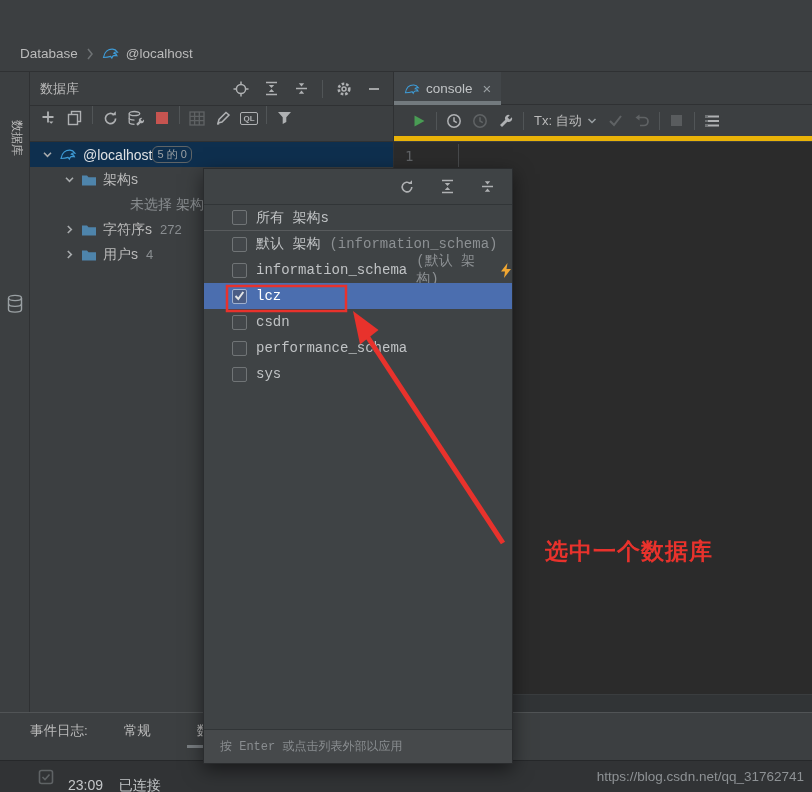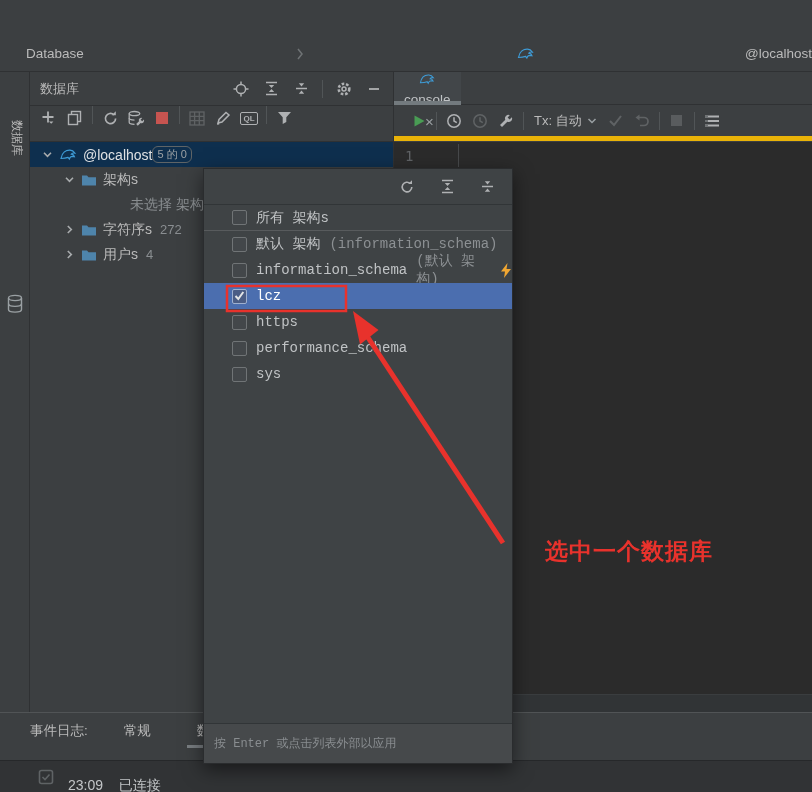--- a/index.html
+++ b/index.html
@@ -14,21 +14,21 @@
   .dg-logo{ width:20px; height:20px; margin:0 10px 0 8px; border-radius:4px;
             background:linear-gradient(135deg,#21d789,#9b4dff 55%,#ff45a4); position:relative; flex:0 0 auto;}
   .dg-logo .inner{ position:absolute; inset:2px; background:#1b1b1b; border-radius:2px;
                    color:#fff; font-size:7px; font-weight:bold; display:flex; align-items:center; justify-content:center;}
   .dg-logo .inner:after{ content:""; position:absolute; left:3px; bottom:2px; width:7px; height:1.5px; background:#fff;}
   .menu-item{ padding:0 9px; height:36px; display:flex; align-items:center; color:#bbbbbb; cursor:default;}
   .menu-right{ margin-left:auto; padding-right:4px; color:#9a9da0; }
 
   
   .crumbbar{ position:absolute; left:0; top:36px; width:812px; height:36px; background:#3c3f41;
-             border-bottom:1px solid #2f3133; display:flex; align-items:center; padding-left:26px;justify-content:space-between; }
+             border-bottom:1px solid #2f3133; display:flex; align-items:center; padding-left:20px; }
   .crumb-sep{ margin:0 8px; }
   .crumbbar .lbl{ color:#bbbbbb; font-size:13.5px; }
 
   
   .stripe{ position:absolute; left:0; top:72px; width:30px; height:651px; background:#3c3f41;
            border-right:1px solid #2f3133; }
   .stripe-label{ position:absolute; top:6px; left:0; width:30px; text-align:center;
                  writing-mode:vertical-lr; text-orientation:sideways; color:#bbbbbb; font-size:12px;
                  height:120px; margin:0 auto; left:8px;}
   .stripe-icon{ position:absolute; top:222px; left:6px; }
@@ -51,21 +51,21 @@
           padding:0 4px; margin-left:0; line-height:15px;}
   .cnt{ color:#8a8e91; margin-left:8px; font-size:13px; }
   .hint{ color:#8a8e91; }
   .tree .ico{ display:flex; align-items:center; }
 
   
   .editor-area{ position:absolute; left:393px; top:72px; width:419px; height:622px; background:#3c3f41;
                 border-left:1px solid #2f3133; }
   .tabbar{ height:33px; border-bottom:1px solid #2f3133; display:flex; }
   .tab{ height:33px; display:flex; align-items:center; gap:6px; padding:0 10px 0 10px;
-        background:#424649; position:relative; color:#c0c3c5; font-size:13.5px;flex-direction:column;}
+        background:#424649; position:relative; color:#c0c3c5; font-size:13.5px;}
   .tab:after{ content:""; position:absolute; left:0; right:0; bottom:0; height:4px; background:#737a7e; }
   .tab .close{ color:#9aa0a3; font-size:15px; margin-left:4px; }
   .ctoolbar{ height:36px; border-bottom:5px solid #eab308; display:flex; align-items:center; padding-left:12px;}
   .tx{ color:#bbbbbb; display:flex; align-items:center; gap:5px; margin:0 6px; font-size:13px;}
   .editor{ position:absolute; left:0; top:70px; right:0; bottom:0; background:#2b2b2b; }
   .gutter-num{ position:absolute; left:11px; top:6px; color:#606366; font-size:14px;
                font-family:"DejaVu Sans Mono", monospace; }
   .caret-guide{ position:absolute; left:64px; top:2px; width:1px; height:23px; background:#47494b; }
   .hstrip{ position:absolute; left:393px; top:694px; width:419px; height:29px; background:#313436;
            border-top:1px solid #3a3d3f; }
@@ -90,22 +90,22 @@
                justify-content:flex-end; padding-right:12px; gap:14px; }
   .prow{ height:26px; display:flex; align-items:center; padding-left:28px; gap:9px; font-size:14px;
          color:#c0c3c5; position:relative; }
   .prow.sep{ border-bottom:1px solid #585b5d; }
   .prow .sfx{ color:#8c9093; }
   .prow.selected{ background:#4b6eaf; color:#ffffff;text-align:center; }
   .cbox{ width:15px; height:15px; border:1px solid #707476; border-radius:2px; background:#43474a;
          display:flex; align-items:center; justify-content:center; flex:0 0 auto;}
   .prow.selected .cbox{ background:#4b5d85; border-color:#9fb0cf; }
   .popup-spacer{ flex:1; }
-  .popup-foot{ height:40px; background:#46494b; border-top:1px solid #313537; color:#898d90;
-               font-size:12px; display:flex; align-items:center; padding-left:10px; }
+  .popup-foot{ height:34px; background:#46494b; border-top:1px solid #313537; color:#898d90;
+               font-size:12px; display:flex; align-items:center; padding-left:16px; }
 
   
   .anno-svg{ position:absolute; left:0; top:0; z-index:30; pointer-events:none; }
   .anno-text{ position:absolute; left:545px; top:536px; z-index:30; color:#e8322c; font-size:23px;
               font-weight:bold; letter-spacing:1px; pointer-events:none; }
 
   svg{ display:block; }
   .dim{ opacity:.45; }
 </style>
 </head>
@@ -393,20 +393,21 @@
       <svg width="16" height="16" viewBox="0 0 16 16">
           <rect x="1.5" y="1.5" width="13" height="13" rx="2" fill="none" stroke="#5f6365" stroke-width="1.6"></rect>
           <path d="M4.5 8l2.5 2.5 4.5-5" fill="none" stroke="#5f6365" stroke-width="1.6"></path>
         </svg>
     </span>
     <span class="status-text">
       <span>23:09</span>
       <span style="display:inline-block;width:8px;"></span>
       <span>已连接</span>
     </span>
+    <span class="watermark">https://blog.csdn.net/qq_31762741</span>
   </div>
 
   <div class="popup">
     <div class="popup-head">
       <span class="ibtn">
         <svg width="16" height="16" viewBox="0 0 17 17">
             <path d="M13.6 8.5a5.1 5.1 0 1 1-1.6-3.7" fill="none" stroke="#afb1b3" stroke-width="1.7"></path>
             <path d="M13.8 1.2v4.1H9.7z" fill="#afb1b3"></path>
           </svg>
       </span>
@@ -446,21 +447,21 @@
     <div class="prow selected">
       <span class="cbox">
         <svg width="11" height="10" viewBox="0 0 11 10">
             <path d="M1.5 5l2.8 3 5-7" fill="none" stroke="#e3e5e6" stroke-width="2"></path>
           </svg>
       </span>
       <span>lcz</span>
     </div>
     <div class="prow">
       <span class="cbox"></span>
-      <span>https</span>
+      <span>csdn</span>
     </div>
     <div class="prow">
       <span class="cbox"></span>
       <span>performance_schema</span>
     </div>
     <div class="prow">
       <span class="cbox"></span>
       <span>sys</span>
     </div>
 

